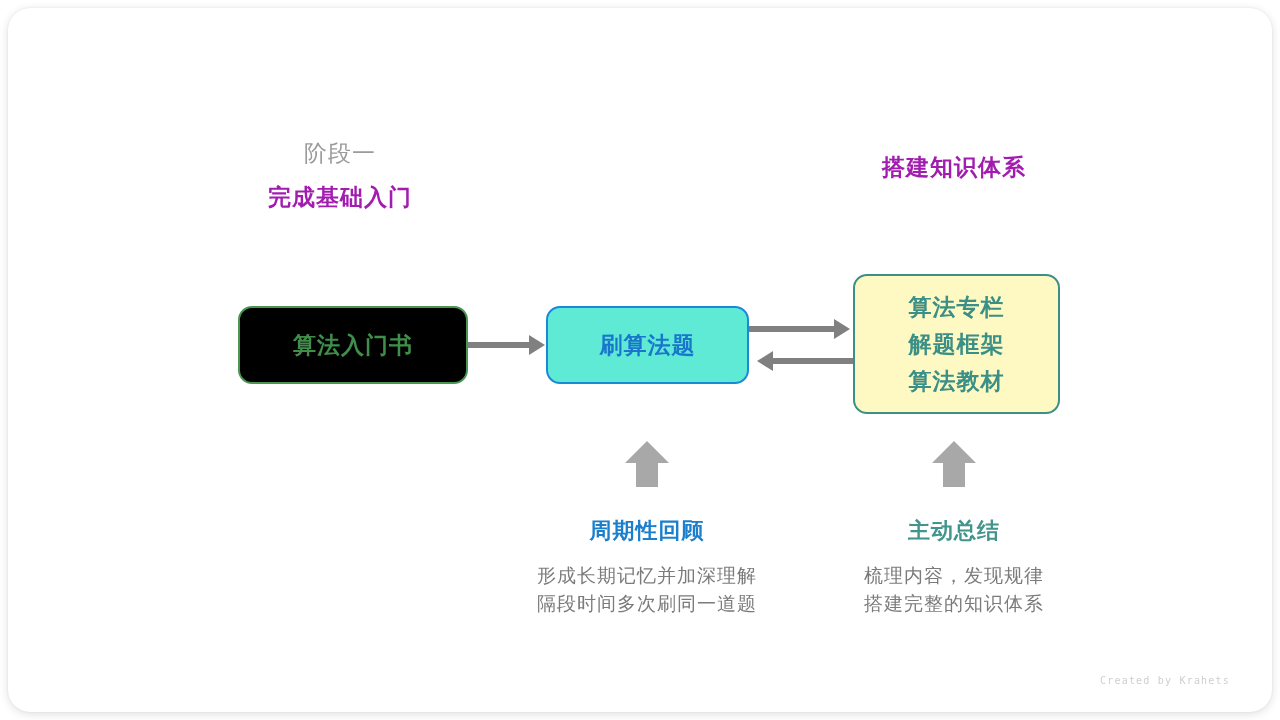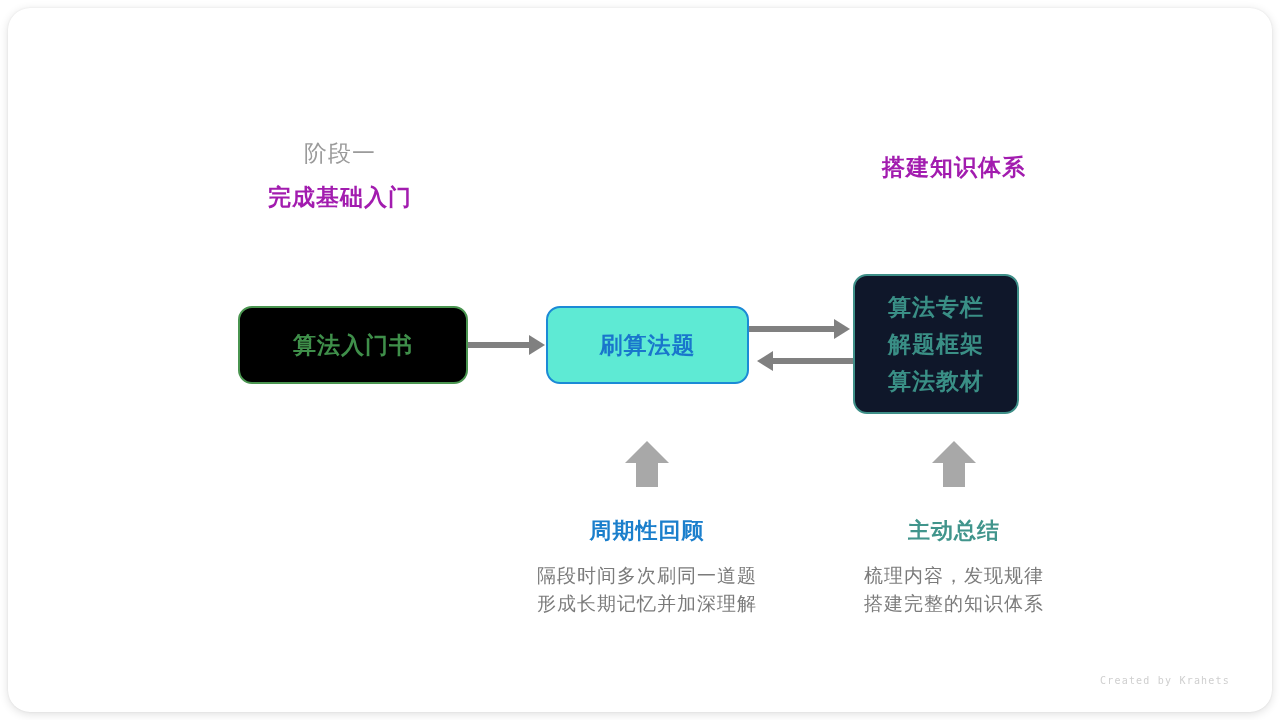--- a/index.html
+++ b/index.html
@@ -63,22 +63,22 @@
     border: 2.5px solid #4a9550;
     color: #3f8f4a;
   }
   #node-practice {
     left: 538px; top: 298px; width: 203px; height: 78px;
     background: #5eead4;
     border: 2.5px solid #1b8ad6;
     color: #1976cc;
   }
   #node-knowledge {
-    left: 845px; top: 266px; width: 166px; height: 140px;
-    background: #0f172a;
+    left: 845px; top: 266px; width: 207px; height: 140px;
+    background: #fef9c3;
     border: 2.5px solid #3e8f88;
     color: #3a8f86;
   }
 
   
   .conn-line {
     position: absolute;
     background: #808080;
     height: 6px;
   }
@@ -170,22 +170,22 @@
 
   <div class="up-arrow" style="left:924px; top:433px;">
     <svg width="44" height="46" viewBox="0 0 44 46">
       <polygon points="22,0 44,22 33,22 33,46 11,46 11,22 0,22" fill="#a8a8a8"></polygon>
     </svg>
   </div>
 
   <div class="annot" id="annot-review" style="left:489px; top:508px; width:300px;">
     <div class="annot-title">周期性回顾</div>
     <div class="annot-desc">
+      <div>形成长期记忆并加深理解</div>
       <div>隔段时间多次刷同一道题</div>
-      <div>形成长期记忆并加深理解</div>
     </div>
   </div>
 
   <div class="annot" id="annot-summary" style="left:796px; top:508px; width:300px;">
     <div class="annot-title">主动总结</div>
     <div class="annot-desc">
       <div>梳理内容，发现规律</div>
       <div>搭建完整的知识体系</div>
     </div>
   </div>

